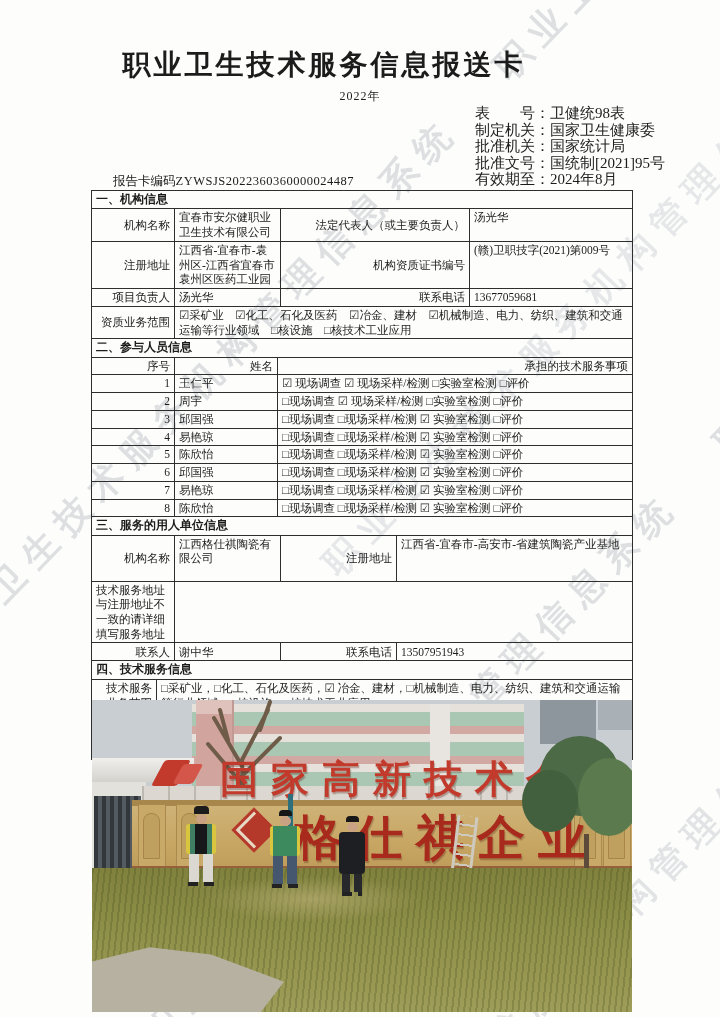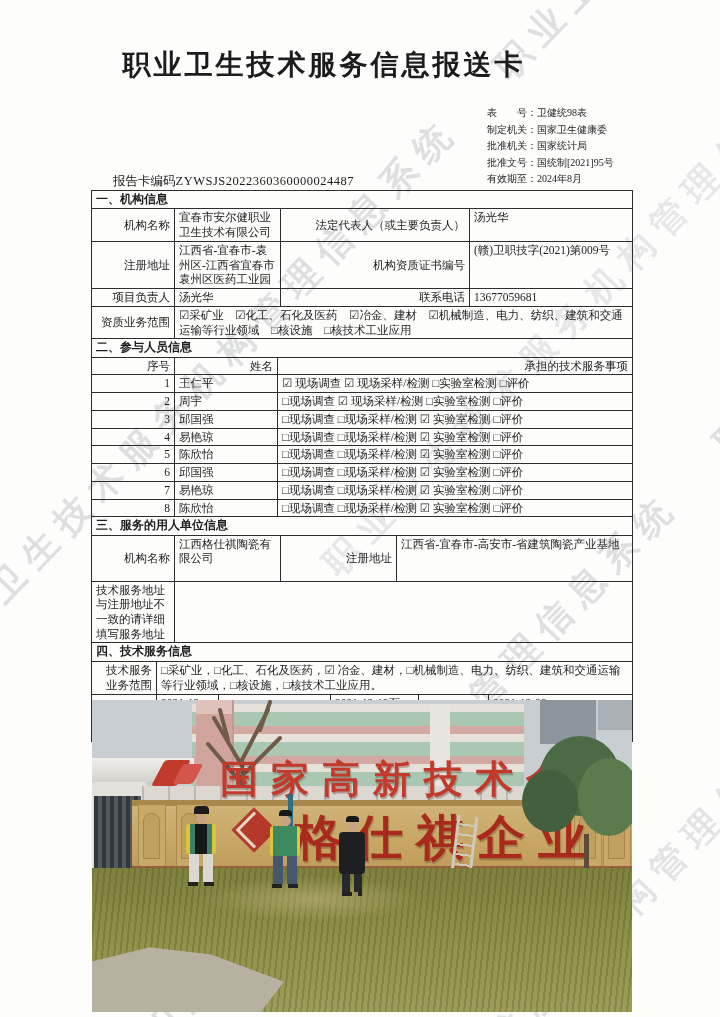--- a/index.html
+++ b/index.html
@@ -11,21 +11,21 @@
       color:#8d949e;opacity:.28;transform:rotate(-46deg);transform-origin:0 50%;pointer-events:none;}
   .wm span{margin-right:70px;}
   .wm1{left:-70px;top:640px;}
   .wm2{left:150px;top:1015px;}
   .wm3{left:330px;top:1190px;opacity:.24;}
   .wm4{left:330px;top:545px;opacity:.20;}
 
   
   .doc-title{position:absolute;top:46px;left:14px;width:620px;text-align:center;font-size:28px;font-weight:bold;letter-spacing:3px;}
   .doc-year{position:absolute;top:88px;left:0;width:720px;text-align:center;font-size:12px;letter-spacing:1px;}
-  .meta{position:absolute;left:487px;top:105px;font-size:10px;line-height:16.6px;font-family:Liberation Serif, serif;}
+  .meta{position:absolute;left:475px;top:105px;font-size:15px;line-height:16.6px;font-family:Liberation Serif, serif;}
   .meta-line span{display:inline;}
   .report-code{position:absolute;left:113px;top:173px;font-size:12.5px;}
   .report-code .code{margin-left:0;font-family:"Liberation Serif","DejaVu Serif",serif;letter-spacing:.5px;}
 
   
   .tables{position:absolute;left:91px;top:191px;width:541px;}
   table.doc{border-collapse:collapse;table-layout:fixed;width:541px;margin-top:-1px;font-size:11.5px;line-height:1.28;}
   table.doc td{border:1px solid #2e2e2e;padding:1px 4px;vertical-align:middle;overflow:hidden;}
   td.sec{font-weight:bold;font-size:12px;padding:1px 6px;margin-left:28px;}
   td.lbl{text-align:right;}
@@ -94,20 +94,21 @@
 <body>
 
 <div class="page">
 
   <div class="wm wm1"><span>职业卫生技术服务机构管理信息系统</span><span>职业卫生技术服务机构管理信息系统</span></div>
   <div class="wm wm2"><span>职业卫生技术服务机构管理信息系统</span><span>职业卫生技术服务机构管理信息系统</span></div>
   <div class="wm wm3"><span>职业卫生技术服务机构管理信息系统</span></div>
   <div class="wm wm4"><span>职业卫生技术服务机构管理信息系统</span></div>
 
   <div class="doc-title">职业卫生技术服务信息报送卡</div>
+  <div class="doc-year">2022年</div>
 
   <div class="meta">
     <div class="meta-line"><span>表　　号：</span><span>卫健统98表</span></div>
     <div class="meta-line"><span>制定机关：</span><span>国家卫生健康委</span></div>
     <div class="meta-line"><span>批准机关：</span><span>国家统计局</span></div>
     <div class="meta-line"><span>批准文号：</span><span>国统制[2021]95号</span></div>
     <div class="meta-line"><span>有效期至：</span><span>2024年8月</span></div>
   </div>
 
   <div class="report-code">
@@ -223,20 +224,26 @@
           </tr>
       <tr>
         <td class="lbl h45">机构名称</td>
         <td class="val" style="vertical-align:top">江西格仕祺陶瓷有限公司</td>
         <td class="lbl">注册地址</td>
         <td class="val" style="vertical-align:top">江西省-宜春市-高安市-省建筑陶瓷产业基地</td>
       </tr>
       <tr>
         <td class="lbl h44" style="text-align:left">技术服务地址与注册地址不一致的请详细填写服务地址</td>
         <td colspan="3" class="val"></td>
+      </tr>
+      <tr>
+        <td class="lbl h17">联系人</td>
+        <td class="val">谢中华</td>
+        <td class="lbl">联系电话</td>
+        <td class="val">13507951943</td>
       </tr>
     </tbody>
       </table>
 
     <table class="doc">
       <colgroup>
           <col style="width:65px">
           <col style="width:62px">
           <col style="width:112px">
           <col style="width:88px">

